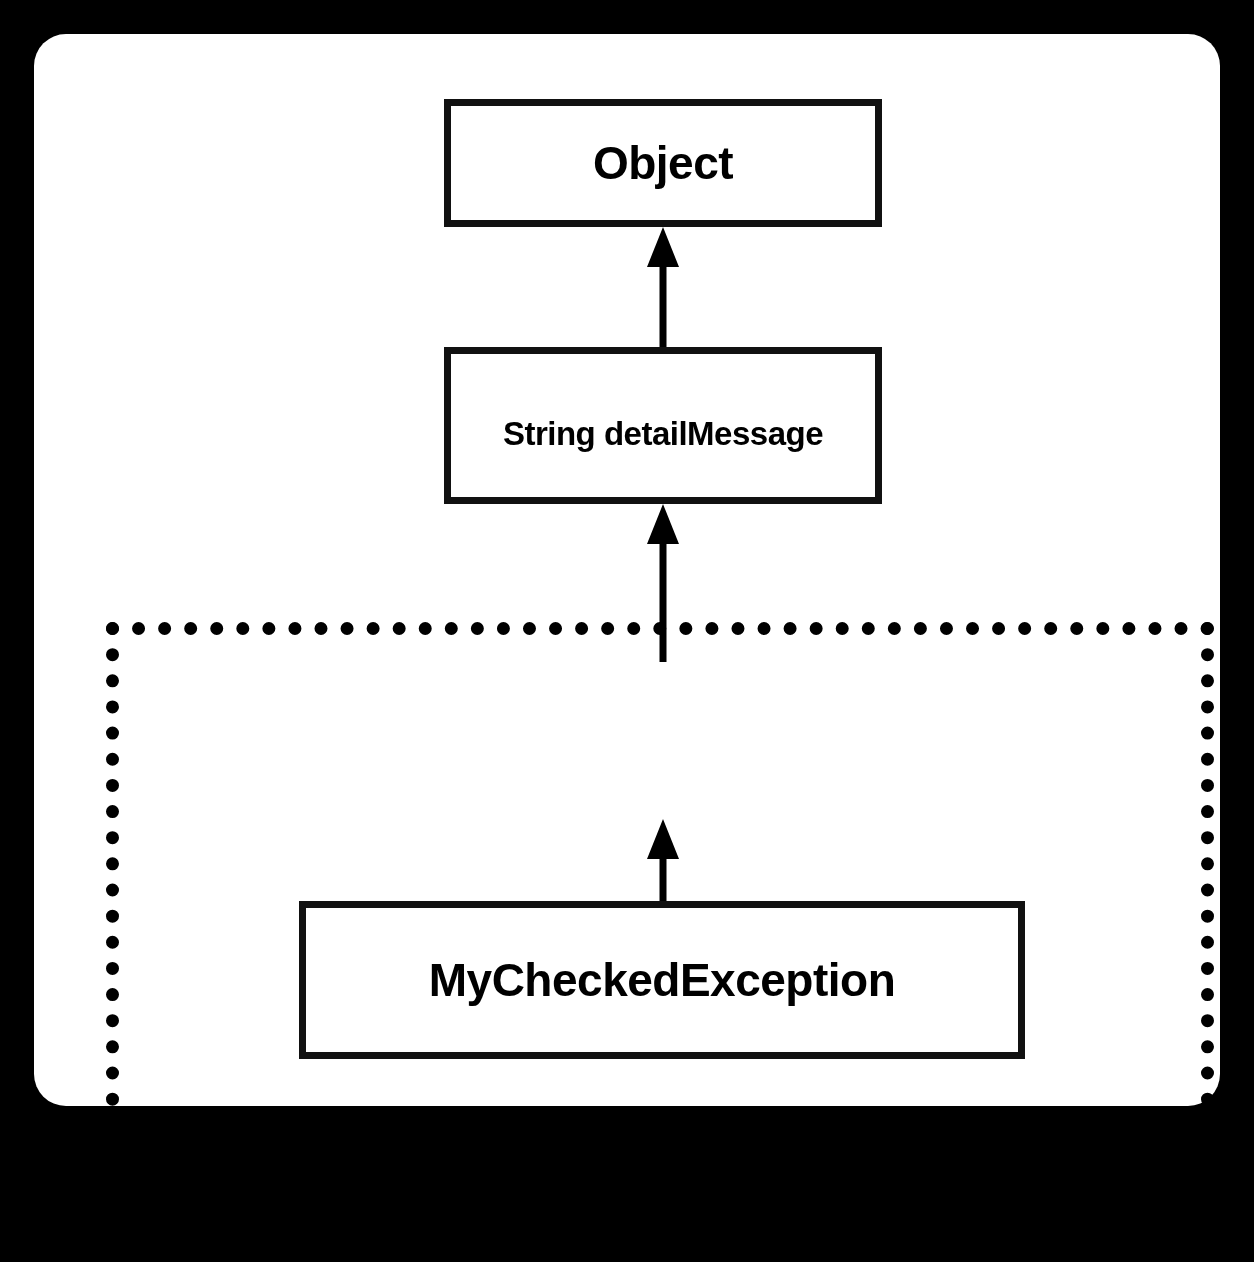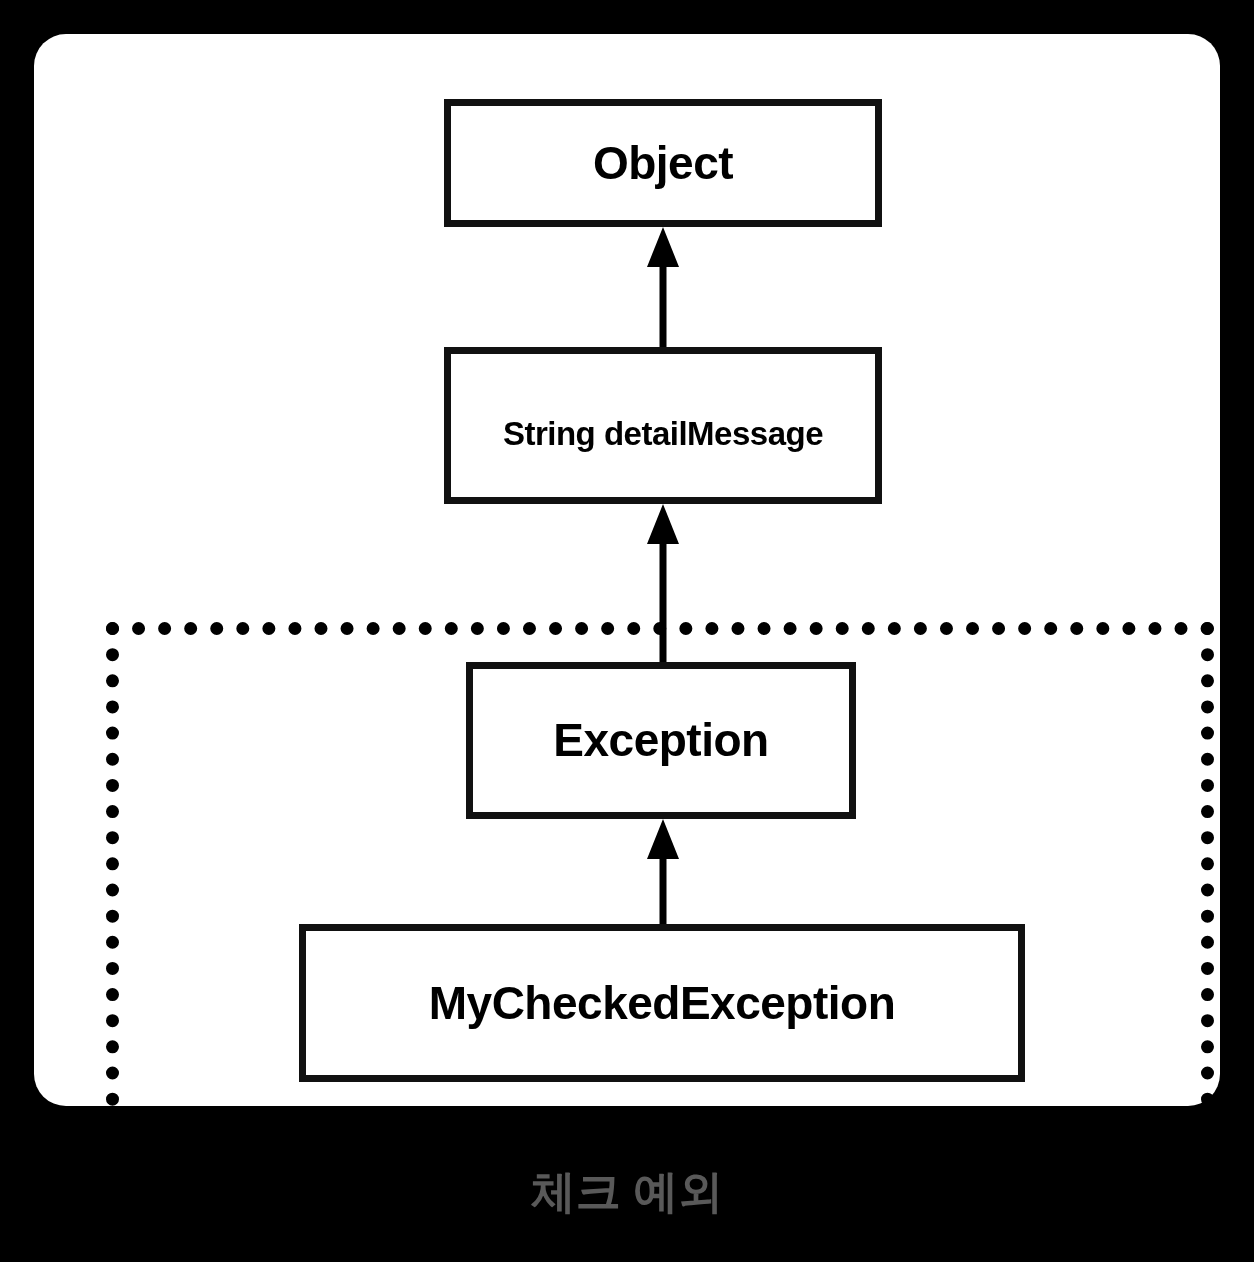--- a/index.html
+++ b/index.html
@@ -52,21 +52,21 @@
     font-size: 33px;
     font-weight: 700;
     color: #000000;
     letter-spacing: -0.5px;
     white-space: nowrap;
     margin-top: 18px;
   }
   #node-object   { left: 410px; top: 65px;  width: 438px; height: 128px; }
   #node-throwable{ left: 410px; top: 313px; width: 438px; height: 157px; }
   #node-exception{ left: 432px; top: 628px; width: 390px; height: 157px; }
-  #node-mychecked{ left: 265px; top: 890px; width: 726px; height: 158px; }
+  #node-mychecked{ left: 265px; top: 867px; width: 726px; height: 158px; }
 
   
   .arrow {
     position: absolute;
     width: 34px;
   }
   .arrow svg { display: block; width: 34px; height: 100%; }
 
   #arrow-throwable-object   { left: 612px; top: 193px; height: 120px; }
   #arrow-exception-throwable{ left: 612px; top: 470px; height: 158px; }
@@ -119,31 +119,27 @@
       <span class="node-sub">String detailMessage</span>
     </div>
 
     <div class="arrow" id="arrow-exception-throwable">
       <svg viewBox="0 0 34 158" preserveAspectRatio="none" aria-hidden="true">
         <rect x="13.5" y="26" width="7" height="132" fill="#000000"></rect>
         <polygon points="17,0 33,40 1,40" fill="#000000"></polygon>
       </svg>
     </div>
 
-    <div class="node" id="node-exception">
-      <span class="node-title">Exception</span>
-    </div>
 
     <div class="arrow" id="arrow-mychecked-exception">
       <svg viewBox="0 0 34 105" preserveAspectRatio="none" aria-hidden="true">
         <rect x="13.5" y="26" width="7" height="79" fill="#000000"></rect>
         <polygon points="17,0 33,40 1,40" fill="#000000"></polygon>
       </svg>
     </div>
 
     <div class="node" id="node-mychecked">
       <span class="node-title">MyCheckedException</span>
     </div>
 
-    <div class="caption">체크 예외</div>
 
   </div>
 </div>
 
 </body></html>

